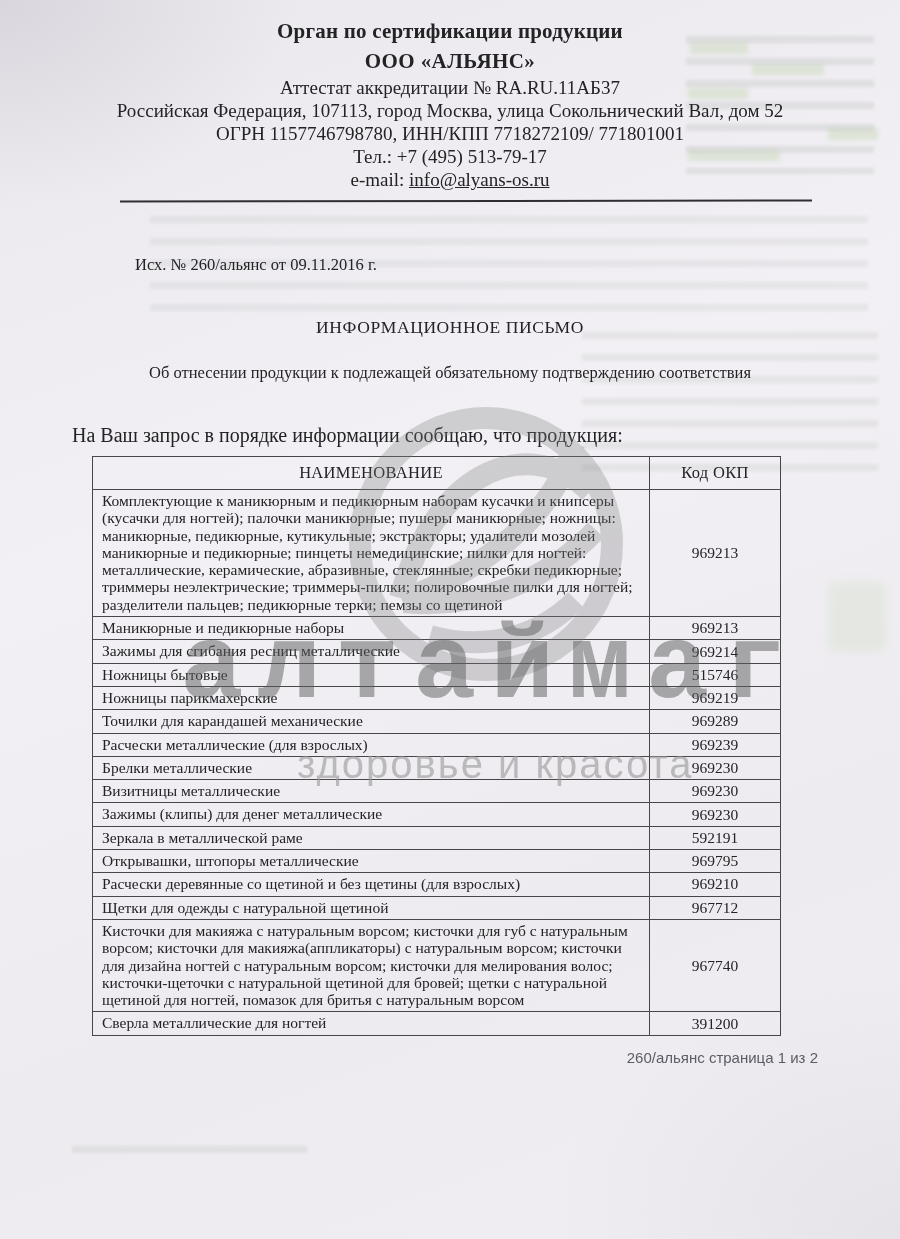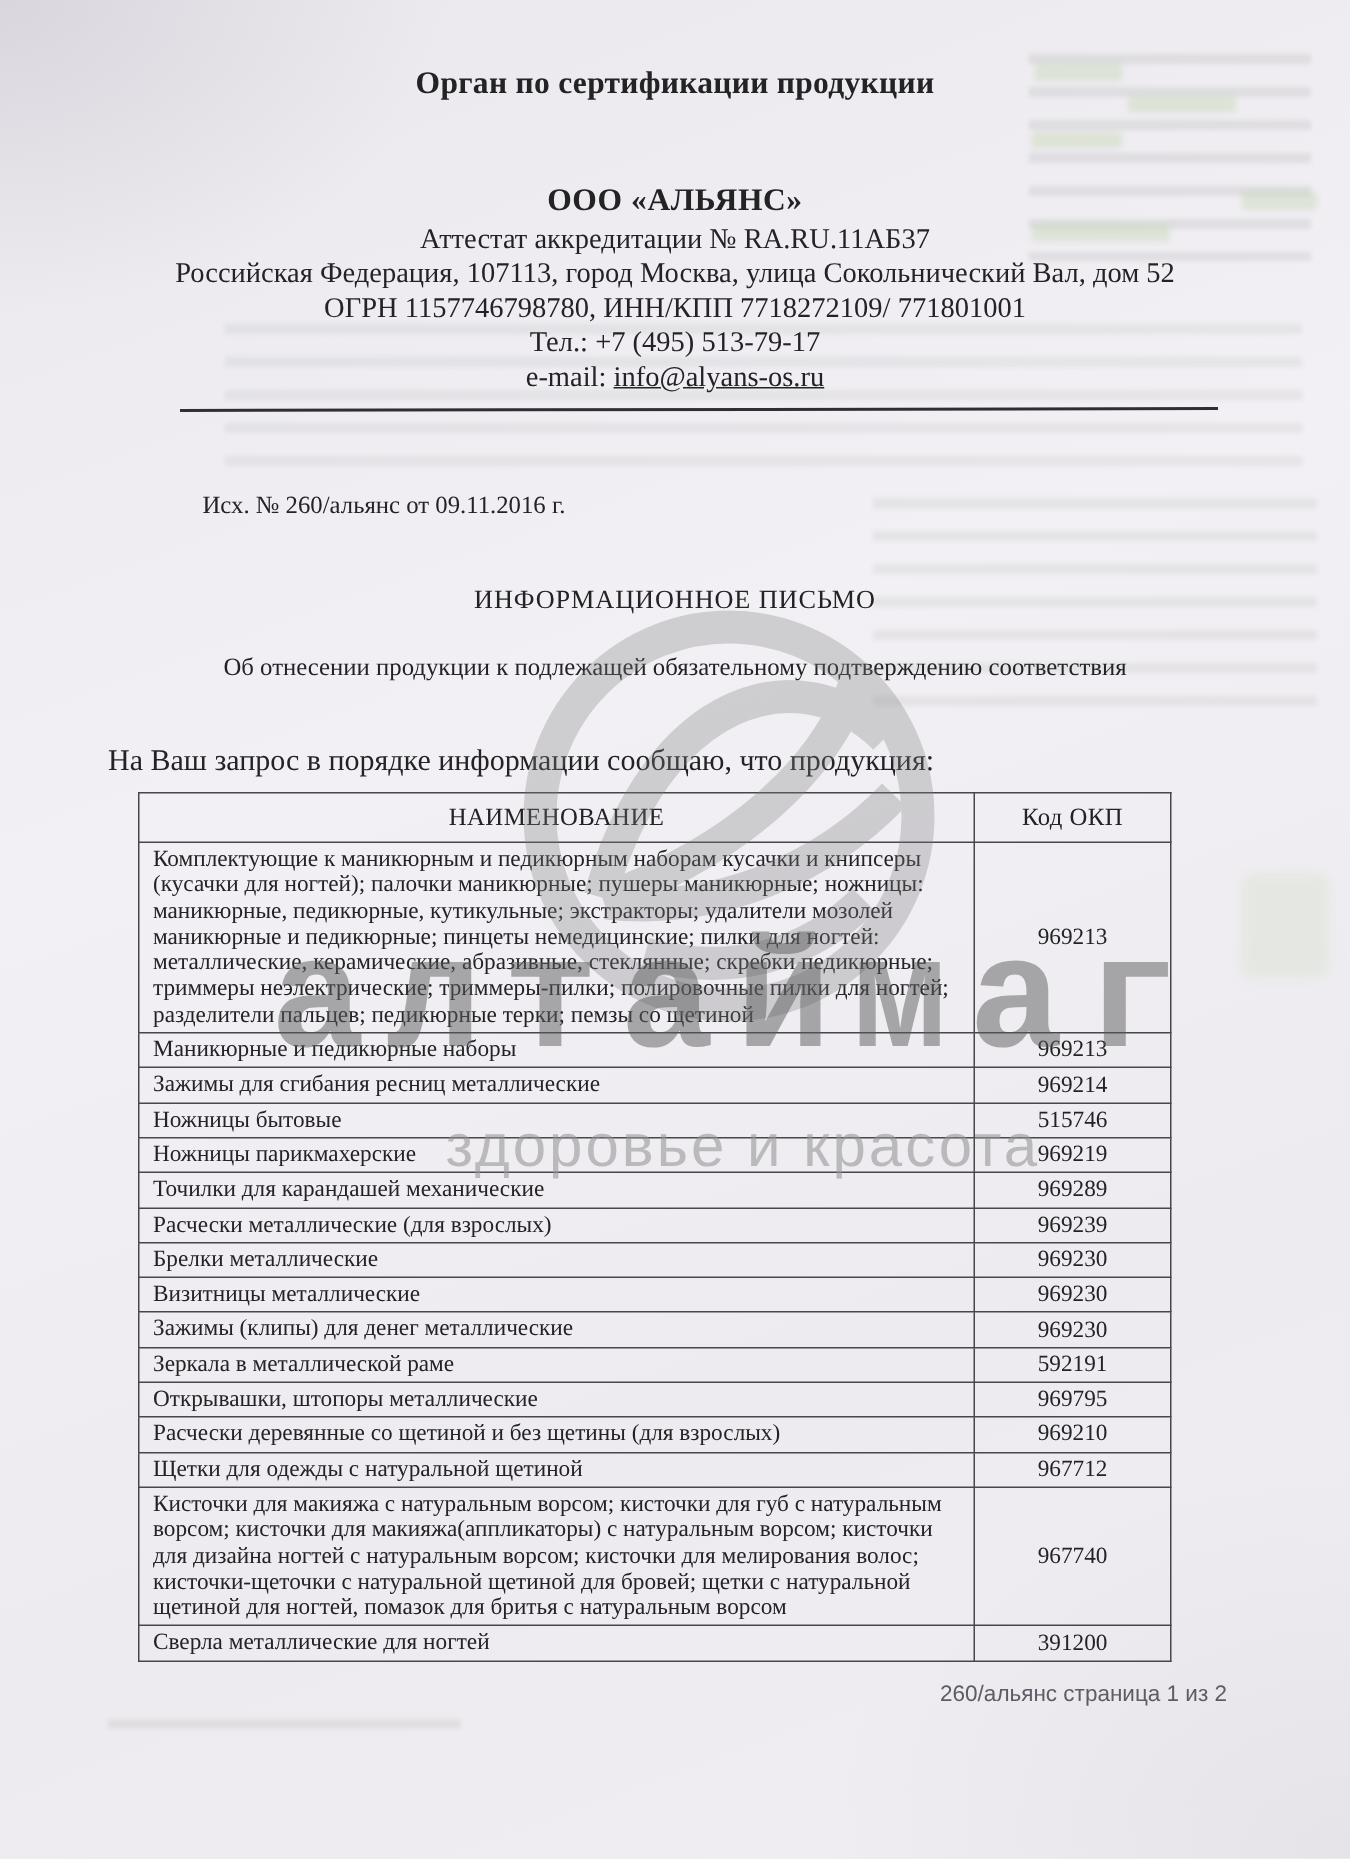--- a/index.html
+++ b/index.html
@@ -22,23 +22,23 @@
 
   
   .bleed{
     position:absolute;pointer-events:none;filter:blur(1.4px);
     background:repeating-linear-gradient(to bottom, rgba(108,116,110,.12) 0 7px, rgba(0,0,0,0) 7px 22px);
   }
   .bleed-spot{position:absolute;pointer-events:none;filter:blur(2px);background:rgba(178,206,152,.30);border-radius:2px;}
   .bleed-smudge{position:absolute;pointer-events:none;filter:blur(4px);background:rgba(183,208,162,.18);border-radius:8px;}
 
   
-  .header{padding-top:40px;text-align:center;position:relative;z-index:2;}
+  .header{padding-top:16px;text-align:center;position:relative;z-index:2;}
   .header .h-org{font-size:21px;font-weight:bold;line-height:30px;letter-spacing:.2px;}
-  .header .h-name{font-size:21px;font-weight:bold;line-height:30px;letter-spacing:.4px;margin-top:48px;}
+  .header .h-name{font-size:21px;font-weight:bold;line-height:30px;letter-spacing:.4px;}
   .header .h-line{font-size:19px;line-height:23px;}
   .header .h-line:first-of-type{line-height:24px;}
   .email-underline{text-decoration:underline;}
 
   .rule{
     margin:9px 0 0 120px;width:692px;height:0;
     border-top:2.5px solid #2f2f33;
     transform:rotate(-0.1deg);
     position:relative;z-index:2;
   }

